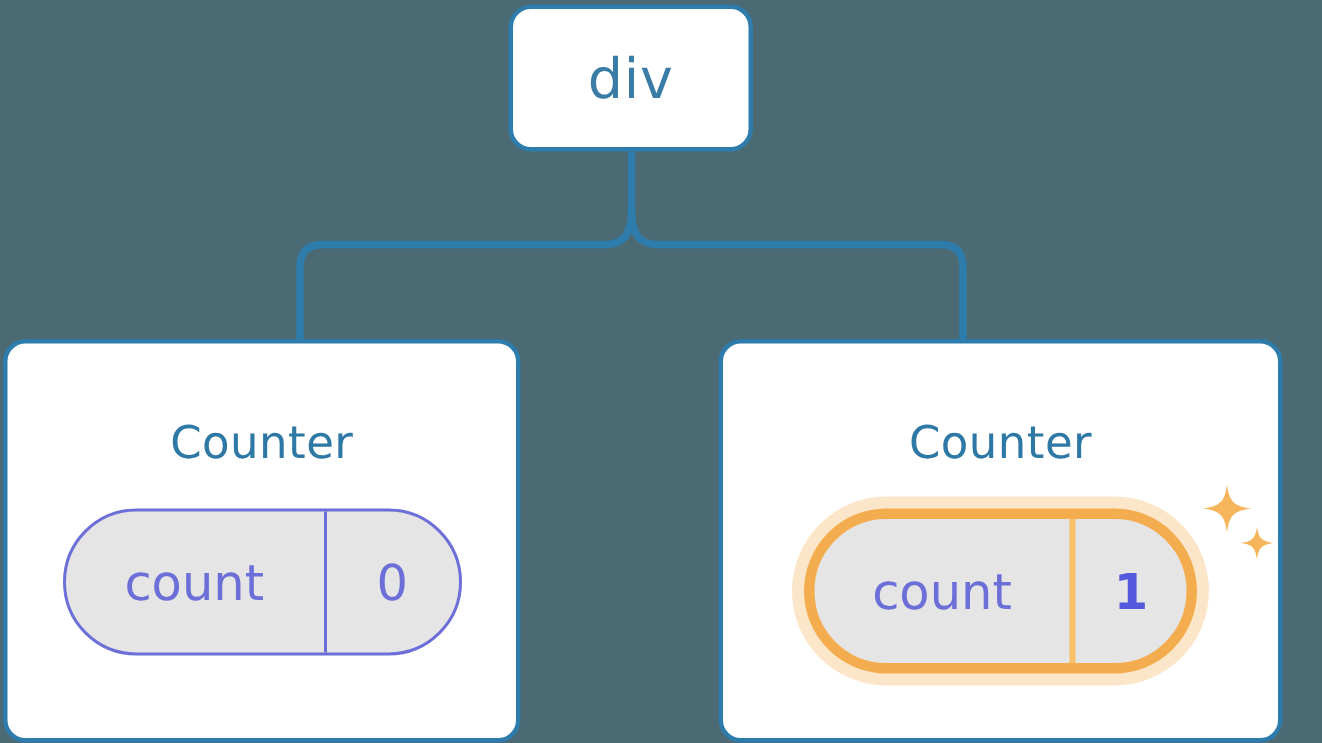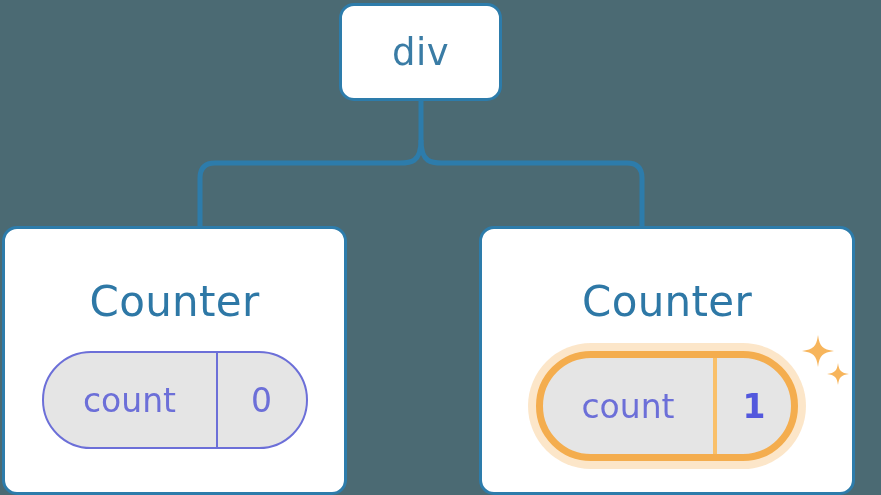--- a/index.html
+++ b/index.html
@@ -69,21 +69,21 @@
     height: 269px;
   }
   #card-right {
     left: 479px;
     top: 226px;
     width: 376px;
     height: 269px;
   }
   .card-title {
     color: #2e78a6;
-    font-size: 42px;
+    font-size: 30px;
     line-height: 1;
     margin-top: 52px;
     letter-spacing: 0.3px;
   }
 
   
   .pill-wrap {
     position: relative;
     margin-top: 28px;
     display: flex;

